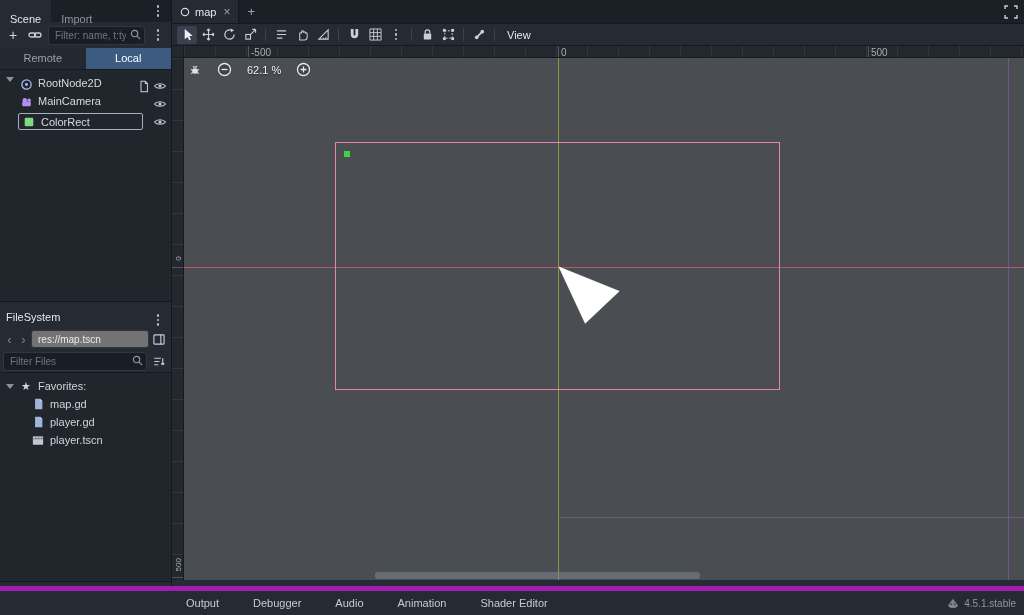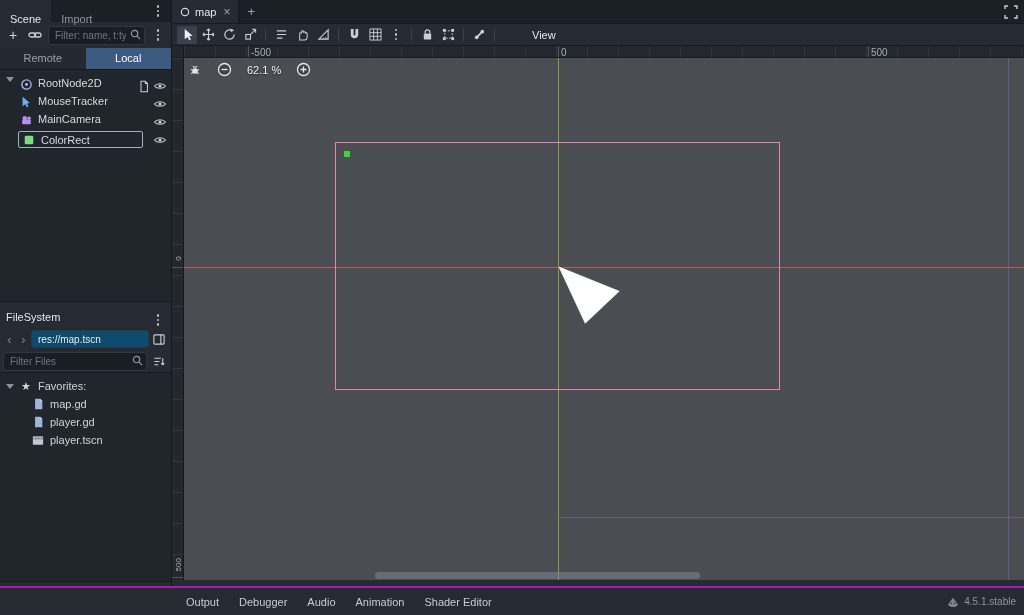--- a/index.html
+++ b/index.html
@@ -45,21 +45,21 @@
   .focus-box { display:flex; align-items:center; border:1px solid #a7afba; border-radius:2px; padding:0 52px 0 2px; height:17px; }
 
   
   #fs-header { position:absolute; left:0; top:306px; width:100%; height:22px; display:flex; align-items:center; padding:0 6px; }
   #fs-header .title { color:#e4e7ec; }
   #fs-header .menu { margin-left:auto; }
 
   #fs-nav { position:absolute; left:0; top:328px; width:100%; height:22px; display:flex; align-items:center; padding:0 3px; gap:1px; }
   .navbtn { width:13px; color:#7d848e; font-size:13px; text-align:center; }
   .path-wrap { flex:1; height:18px; }
-  .path-wrap input { width:100%; height:100%; background:#0c4a6e; border:1px solid #31373f; border-radius:3px; color:#e8eaed; font-size:10px; padding:0 6px; outline:none; }
+  .path-wrap input { width:100%; height:100%; background:#737373; border:1px solid #31373f; border-radius:3px; color:#e8eaed; font-size:10px; padding:0 6px; outline:none; }
   #fs-filter { position:absolute; left:0; top:350px; width:100%; height:22px; display:flex; align-items:center; padding:0 3px; gap:3px; }
 
   #fs-tree { position:absolute; left:0; top:372px; width:100%; height:210px; background:#21262d; border-top:1px solid #161a20; border-bottom:1px solid #161a20; padding-top:4px; }
   .frow { height:18px; display:flex; align-items:center; position:relative; color:#cfd4db; padding-left:4px; }
   .frow .hl { position:absolute; left:20px; right:3px; top:0; bottom:0; background:#44506b; border-radius:2px; z-index:0; }
   .frow > * { position:relative; z-index:1; }
   .frow.sel { color:#ffffff; }
   .star-glyph { color:#ccd2da; font-size:11px; }
 
   
@@ -68,21 +68,21 @@
   .scene-tab { display:flex; align-items:center; gap:5px; padding:0 8px; background:#262b33; border-right:1px solid #14181e; color:#e4e7ec; }
   .scene-tab .close { color:#9aa2ad; font-size:12px; padding-left:2px; }
   .new-tab { display:flex; align-items:center; padding:0 8px; color:#9aa2ad; font-size:13px; }
   #scene-tabbar .spacer { flex:1; }
   .expand-btn { display:flex; align-items:center; padding:0 6px; }
 
   #canvas-toolbar { height:22px; background:#262b33; border-bottom:1px solid #161a20; display:flex; align-items:center; padding:0 5px; gap:1px; }
   .tbtn { width:20px; height:18px; display:flex; align-items:center; justify-content:center; border-radius:2px; }
   .tbtn.active { background:#39414e; }
   .tsep { width:1px; height:13px; background:#3a414b; margin:0 4px; }
-  .view-btn { padding:0 7px; color:#e4e7ec; display:flex; align-items:center; gap:4px;margin-left:25px; }
+  .view-btn { padding:0 7px; color:#e4e7ec; display:flex; align-items:center; gap:4px; }
 
   #viewport { position:absolute; left:0; right:0; top:46px; bottom:6px; }
   #ruler-corner { position:absolute; left:0; top:0; width:12px; height:12px; background:#23272e; border-right:1px solid #161a20; border-bottom:1px solid #161a20; }
   #ruler-top { position:absolute; left:12px; right:0; top:0; height:12px; background:#23272e; border-bottom:1px solid #161a20; overflow:hidden;
     background-image:repeating-linear-gradient(90deg, rgba(255,255,255,.07) 0 1px, transparent 1px 31px); }
   #ruler-left { position:absolute; left:0; top:12px; width:12px; bottom:0; background:#23272e; border-right:1px solid #161a20; overflow:hidden;
     background-image:repeating-linear-gradient(180deg, rgba(255,255,255,.07) 0 1px, transparent 1px 31px); }
   .rlabel { position:absolute; font-size:10px; color:#a6adb6; top:1px; }
   .rtick { position:absolute; top:0; bottom:0; width:1px; background:rgba(255,255,255,.22); }
   .rlabel-v { position:absolute; font-size:8px; color:#a6adb6; left:0; width:12px; text-align:center; transform:rotate(-90deg); }
@@ -94,21 +94,21 @@
   #colorrect-bounds { position:absolute; left:151px; top:84px; width:445px; height:248px; border:1px solid rgba(255,140,205,.85); }
   #green-dot { position:absolute; left:160px; top:93px; width:6px; height:6px; background:#3fd43f; }
   #vpb-v { position:absolute; left:824px; top:0; bottom:0; width:1px; background:rgba(138,92,165,.6); }
   #vpb-h { position:absolute; top:459px; left:374px; right:0; height:1px; background:rgba(138,92,165,.6); }
   #white-triangle { position:absolute; left:370px; top:204px; }
   #zoom-overlay { position:absolute; left:4px; top:4px; display:flex; align-items:center; gap:15px; }
   #zoom-label { color:#f0f2f5; text-shadow:0 1px 2px rgba(0,0,0,.6); font-size:11px; }
   #hscroll-thumb { position:absolute; left:191px; bottom:1px; width:325px; height:7px; background:rgba(125,133,143,.55); border-radius:3px; }
 
   
-  #bottom-bar { position:absolute; left:0; top:586px; width:1024px; height:29px; background:#262b33; border-top:2px solid #a21caf; display:flex; align-items:center; padding-left:176px; color:#c6ccd4; }
+  #bottom-bar { position:absolute; left:0; top:586px; width:1024px; height:29px; background:#262b33; border-top:5px solid #a21caf; display:flex; align-items:center; padding-left:176px; color:#c6ccd4;gap:14px; }
   .bbtn { padding:0 10px; height:100%; display:flex; align-items:center; }
   #bottom-bar .spacer { flex:1; }
   #version-area { display:flex; align-items:center; gap:5px; padding-right:8px; color:#8f96a0; font-size:10px; }
 </style>
 </head>
 <body>
 
 <div id="app">
 
   <div id="left-dock">
@@ -184,37 +184,20 @@
           </span>
           <span class="ico">
             <svg width="14" height="12" viewBox="0 0 16 14">
                 <path d="M1.5 7c2.6-3.6 10.4-3.6 13 0-2.6 3.6-10.4 3.6-13 0z" fill="none" stroke="#c9cfd7" stroke-width="1.2"></path>
                 <circle cx="8" cy="7" r="1.8" fill="#c9cfd7"></circle>
               </svg>
           </span>
         </span>
       </div>
 
-      <div class="trow">
-        <span class="indent"></span>
-        <span class="nicon">
-          <svg width="12" height="12" viewBox="0 0 14 14">
-              <path d="M3 1 L3 12 L6.2 9.6 L8 13.2 L9.9 12.2 L8.1 8.8 L11.5 8.2 Z" fill="#6fb0ec"></path>
-            </svg>
-        </span>
-        <span>MouseTracker</span>
-        <span class="row-icons">
-          <span class="ico">
-            <svg width="14" height="12" viewBox="0 0 16 14">
-                <path d="M1.5 7c2.6-3.6 10.4-3.6 13 0-2.6 3.6-10.4 3.6-13 0z" fill="none" stroke="#c9cfd7" stroke-width="1.2"></path>
-                <circle cx="8" cy="7" r="1.8" fill="#c9cfd7"></circle>
-              </svg>
-          </span>
-        </span>
-      </div>
 
       <div class="trow">
         <span class="indent"></span>
         <span class="nicon">
           <svg width="13" height="12" viewBox="0 0 14 14">
               <circle cx="5" cy="5" r="2.6" fill="#b78ef0"></circle>
               <circle cx="10" cy="5" r="2" fill="#b78ef0"></circle>
               <rect x="2" y="6.5" width="10" height="5.5" rx="1.2" fill="#b78ef0"></rect>
             </svg>
         </span>

